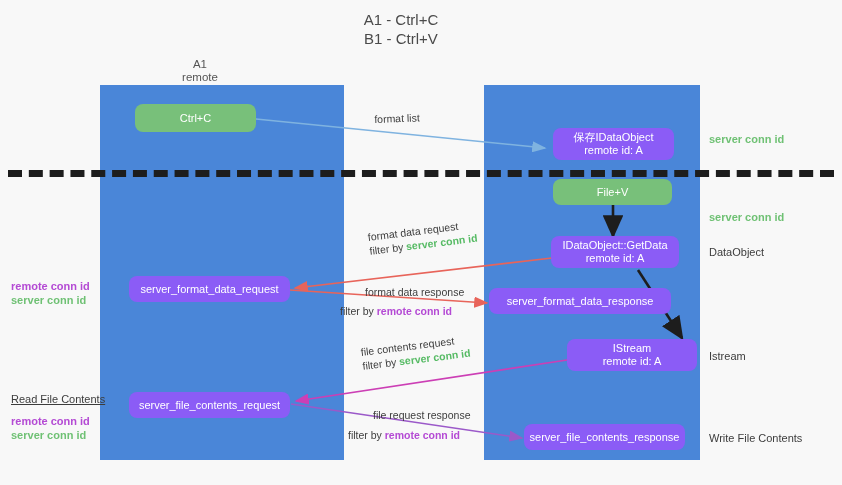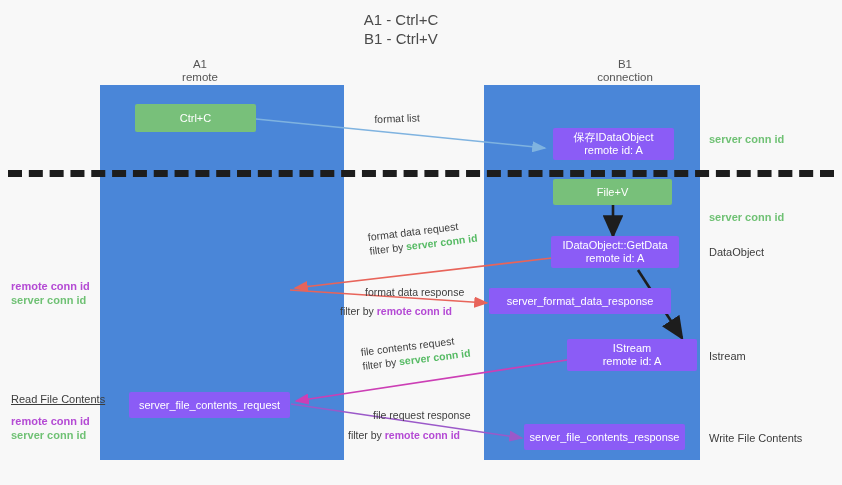--- a/index.html
+++ b/index.html
@@ -43,21 +43,21 @@
   #lane-b { left: 484px; top: 85px; width: 216px; height: 375px; }
 
   
   #divider {
     left: 8px; top: 170px; width: 826px; height: 0;
     border-top: 7px dashed #1d1d1d;
   }
 
   
   .node {
-    border-radius: 2px;
+    border-radius: 8px;
     color: #ffffff;
     font-size: 11px;
     line-height: 13px;
     display: flex;
     align-items: center;
     justify-content: center;
     text-align: center;
     white-space: pre-line;
     padding: 8px 4px;
   }
@@ -90,22 +90,20 @@
 </head>
 <body>
 
 <div id="stage">
 
   <div class="abs" id="title">A1 - Ctrl+C
 B1 - Ctrl+V</div>
 
   <div class="abs lane-head" id="head-a">A1
 remote</div>
-  <div class="abs lane-head" id="head-b">B1
-connection</div>
 
   <div class="abs lane" id="lane-a"></div>
   <div class="abs lane" id="lane-b"></div>
 
   <svg class="overlay">
     <defs>
       <marker id="ah-blue" markerWidth="9" markerHeight="7" refX="8" refY="3.5" orient="auto">
         <polygon points="0,0 9,3.5 0,7" fill="#7fb3e0"></polygon>
       </marker>
       <marker id="ah-red" markerWidth="9" markerHeight="7" refX="8" refY="3.5" orient="auto">
@@ -140,20 +138,21 @@
   <div class="abs node green" style="left:135px; top:104px; width:121px; height:28px;">Ctrl+C</div>
 
   <div class="abs node orange" style="left:553px; top:128px; width:121px; height:32px;">保存IDataObject
 remote id: A</div>
 
   <div class="abs node green" style="left:553px; top:179px; width:119px; height:26px;">File+V</div>
 
   <div class="abs node orange" style="left:551px; top:236px; width:128px; height:32px;">IDataObject::GetData
 remote id: A</div>
 
+  <div class="abs node orange" style="left:129px; top:276px; width:161px; height:26px;">server_format_data_request</div>
 
   <div class="abs node orange" style="left:489px; top:288px; width:182px; height:26px;">server_format_data_response</div>
 
   <div class="abs node orange" style="left:567px; top:339px; width:130px; height:32px;">IStream
 remote id: A</div>
 
   <div class="abs node orange" style="left:129px; top:392px; width:161px; height:26px;">server_file_contents_request</div>
 
   <div class="abs node orange" style="left:524px; top:424px; width:161px; height:26px;">server_file_contents_response</div>
 

